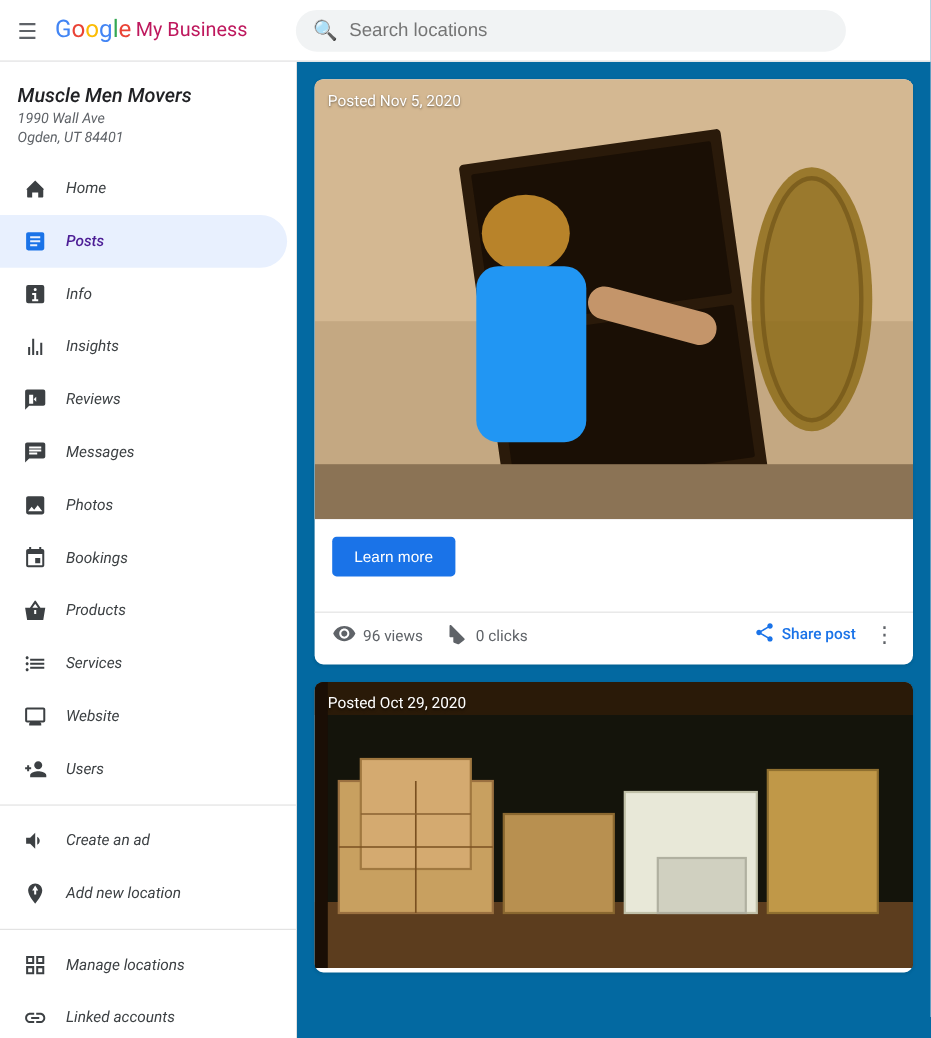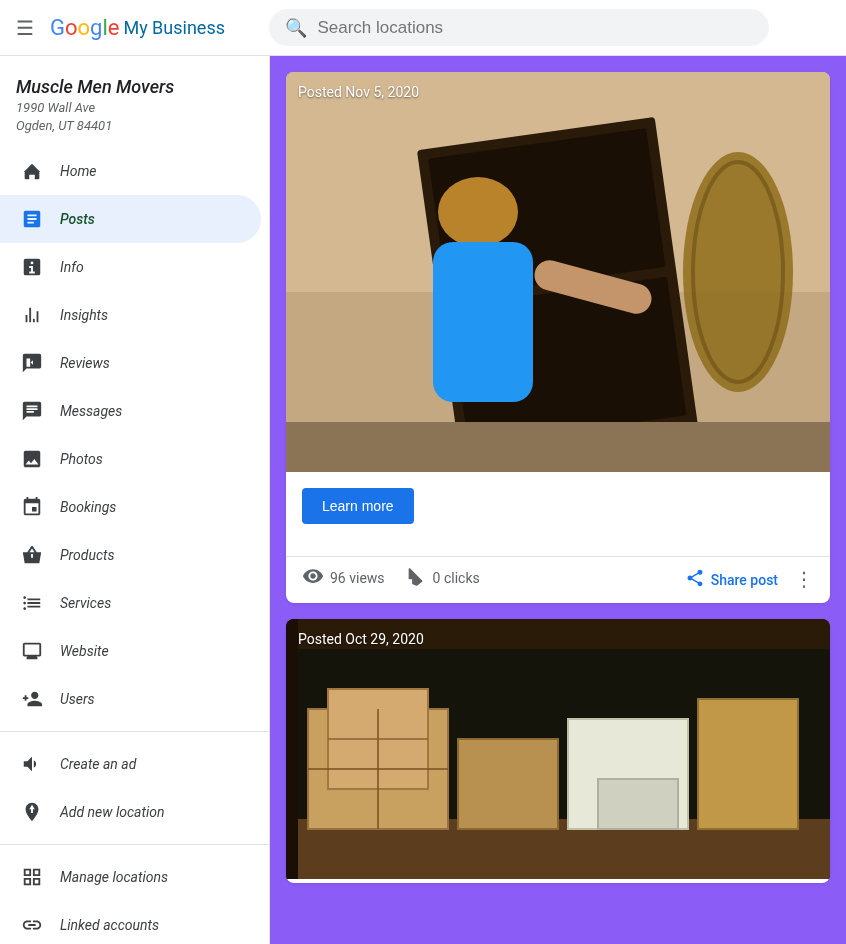--- a/index.html
+++ b/index.html
@@ -13,21 +13,21 @@
     }
     .header-menu-icon { font-size: 20px; color: #5f6368; cursor: pointer; margin-right: 16px; }
     .logo { display: flex; align-items: center; margin-right: 20px; }
     .logo-google { font-size: 22px; font-weight: 400; margin-right: 4px; }
     .logo-g { color: #4285f4; }
     .logo-o1 { color: #ea4335; }
     .logo-o2 { color: #fbbc05; }
     .logo-g2 { color: #4285f4; }
     .logo-l { color: #34a853; }
     .logo-e { color: #ea4335; }
-    .logo-mybusiness { font-size: 18px; color: #0369a1; font-weight: 400; }
+    .logo-mybusiness { font-size: 18px; color: #be185d; font-weight: 400; }
     .search-bar {
       display: flex; align-items: center; background: #f1f3f4;
       border-radius: 24px; padding: 8px 16px; flex: 1; max-width: 500px; margin-left: 24px;
     }
     .search-icon { color: #9aa0a6; margin-right: 10px; font-size: 18px; }
     .search-input { border: none; background: transparent; font-size: 17px; color: #202124; outline: none; flex: 1; }
 
     
     .body-wrap { display: flex; flex: 1; overflow: hidden; }
 
@@ -39,49 +39,49 @@
     }
     .business-info { padding: 20px 16px 12px 16px; }
     .business-name { font-size: 18px; font-weight: 500; color: #202124; }
     .business-address { font-size: 13px; color: #5f6368; margin-top: 2px; line-height: 1.4; }
 
     .nav-item {
       display: flex; align-items: center; padding: 12px 20px;
       cursor: pointer; border-radius: 0 24px 24px 0; margin-right: 8px;
       color: #3c4043; font-size: 14px; font-weight: 400;
     }
-    .nav-item.active { background: #e8f0fe; color: #14532d; font-weight: 500; }
+    .nav-item.active { background: #e8f0fe; color: #4c1d95; font-weight: 500; }
     .nav-item .nav-icon { width: 24px; height: 24px; margin-right: 16px; display: flex; align-items: center; justify-content: center; font-size: 18px; flex-shrink: 0; }
     .nav-item.active .nav-icon { color: #1a73e8; }
 
     .nav-divider { height: 1px; background: #e0e0e0; margin: 8px 0; }
 
     
-    .main { flex: 1; overflow-y: auto; padding: 16px; background: #8b5cf6; }
+    .main { flex: 1; overflow-y: auto; padding: 16px; background: #0369a1; }
 
     
     .post-card {
       background: #fff; border-radius: 8px; margin-bottom: 16px;
       overflow: hidden; box-shadow: 0 1px 3px rgba(0,0,0,0.1);
     }
     .post-image-container { position: relative; width: 100%; height: 400px; background: #ccc; overflow: hidden; }
     .post-date-badge {
       position: absolute; top: 12px; left: 12px;
       color: #fff; font-size: 14px; font-weight: 400;
       text-shadow: 0 1px 2px rgba(0,0,0,0.5);
     }
     .post-body { padding: 16px; }
     .post-text { font-size: 14px; color: #1a73e8; line-height: 1.5; margin-bottom: 12px; }
     .learn-more-btn {
       background: #1a73e8; color: #fff; border: none; border-radius: 4px;
       padding: 10px 20px; font-size: 14px; font-weight: 500; cursor: pointer;
       margin-bottom: 12px; display: inline-block;
     }
     .post-stats {
-      display: flex; align-items: flex-end; padding: 8px 16px 12px;
+      display: flex; align-items: flex-start; padding: 8px 16px 12px;
       border-top: 1px solid #e0e0e0; margin-top: 4px;
     }
     .stat-item { display: flex; align-items: center; margin-right: 20px; font-size: 14px; color: #5f6368; }
     .stat-icon { margin-right: 6px; font-size: 18px; }
     .share-btn { margin-left: auto; display: flex; align-items: center; color: #1a73e8; font-size: 14px; font-weight: 500; cursor: pointer; }
     .share-icon { margin-right: 6px; }
     .more-btn { margin-left: 16px; color: #5f6368; cursor: pointer; font-size: 20px; }
 
     
     .icon-svg { width: 22px; height: 22px; }

